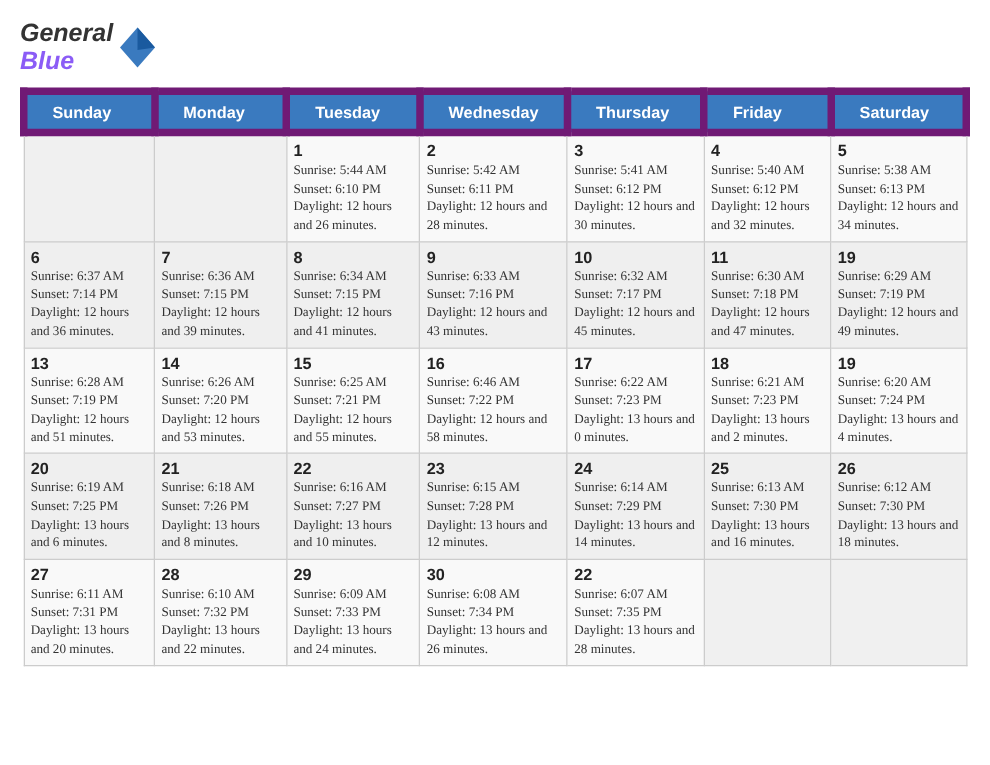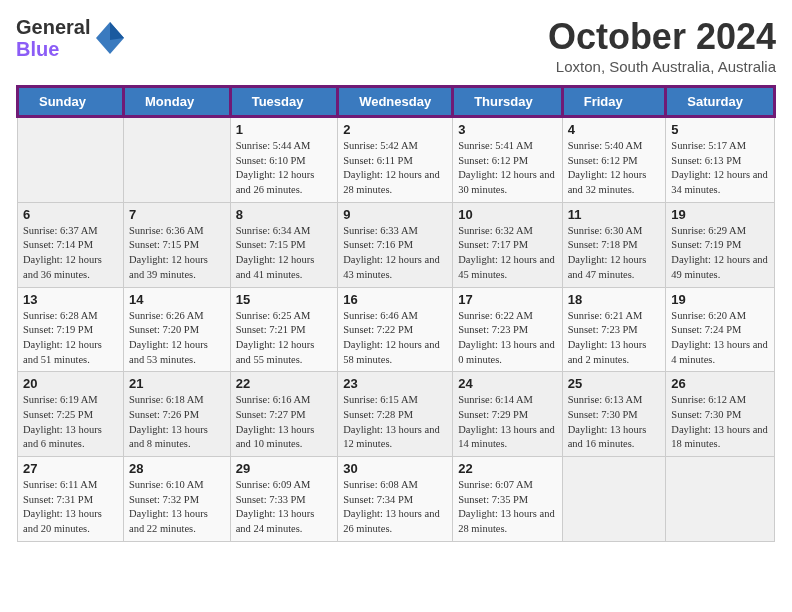--- a/index.html
+++ b/index.html
@@ -12,20 +12,21 @@
     }
     .header {
       display: flex;
       justify-content: space-between;
       align-items: flex-start;
       margin-bottom: 10px;
     }
     .logo {
       display: flex;
       align-items: flex-end;
+      font-style: italic;
     }
     .logo-general { color: #333; }
     .logo-blue { color: #1a6bb5; }
     .title-block {
       text-align: right;
     }
     .month-title {
       font-size: 36px;
       font-weight: bold;
       color: #333;
@@ -39,21 +40,21 @@
       border-collapse: collapse;
       font-size: 11px;
     }
     .calendar thead th {
       background-color: #3a7abf;
       color: #fff;
       padding: 6px 20px;
       text-align: left;
       font-size: 13px;
       font-weight: bold;
-      border: 3px solid #701a75;
+      border: 6px solid #701a75;
     }
     .calendar tbody td {
       vertical-align: top;
       padding: 4px 5px;
       border: 1px solid #ccc;
       min-height: 80px;
       width: 113px;
       background: #fff;
     }
     .calendar tbody tr:nth-child(odd) td {
@@ -90,24 +91,20 @@
           <div class="logo-general" style="font-size:20px;font-weight:bold;line-height:1.1;">General</div>
           <div class="logo-blue" style="font-size:20px;font-weight:bold;color:#8b5cf6;line-height:1.1;">Blue</div>
         </div>
         <svg width="32" height="40" viewBox="0 0 32 40" style="margin-left:4px;">
           <polygon points="16,4 30,20 16,36 2,20" fill="#3a7abf"></polygon>
           <polygon points="16,4 30,20 16,22" fill="#1a5a9f"></polygon>
         </svg>
       </div>
     </div>
   </div>
-  <div class="title-block">
-    <div class="month-title">October 2024</div>
-    <div class="location-title">Loxton, South Australia, Australia</div>
-  </div>
 </div>
 
 <table class="calendar">
   <thead>
     <tr id="header-row">
         <th>Sunday</th>
         <th>Monday</th>
         <th>Tuesday</th>
         <th>Wednesday</th>
         <th>Thursday</th>
@@ -138,21 +135,21 @@
 Daylight: 12 hours and 30 minutes.</div>
         </td>
         <td>
           <span class="day-number">4</span>
           <div class="day-info">Sunrise: 5:40 AM
 Sunset: 6:12 PM
 Daylight: 12 hours and 32 minutes.</div>
         </td>
         <td>
           <span class="day-number">5</span>
-          <div class="day-info">Sunrise: 5:17 AM
+          <div class="day-info">Sunrise: 5:38 AM
 Sunset: 6:13 PM
 Daylight: 12 hours and 34 minutes.</div>
         </td>
       </tr>
       <tr>
         <td>
           <span class="day-number">6</span>
           <div class="day-info">Sunrise: 6:37 AM
 Sunset: 7:14 PM
 Daylight: 12 hours and 36 minutes.</div>

